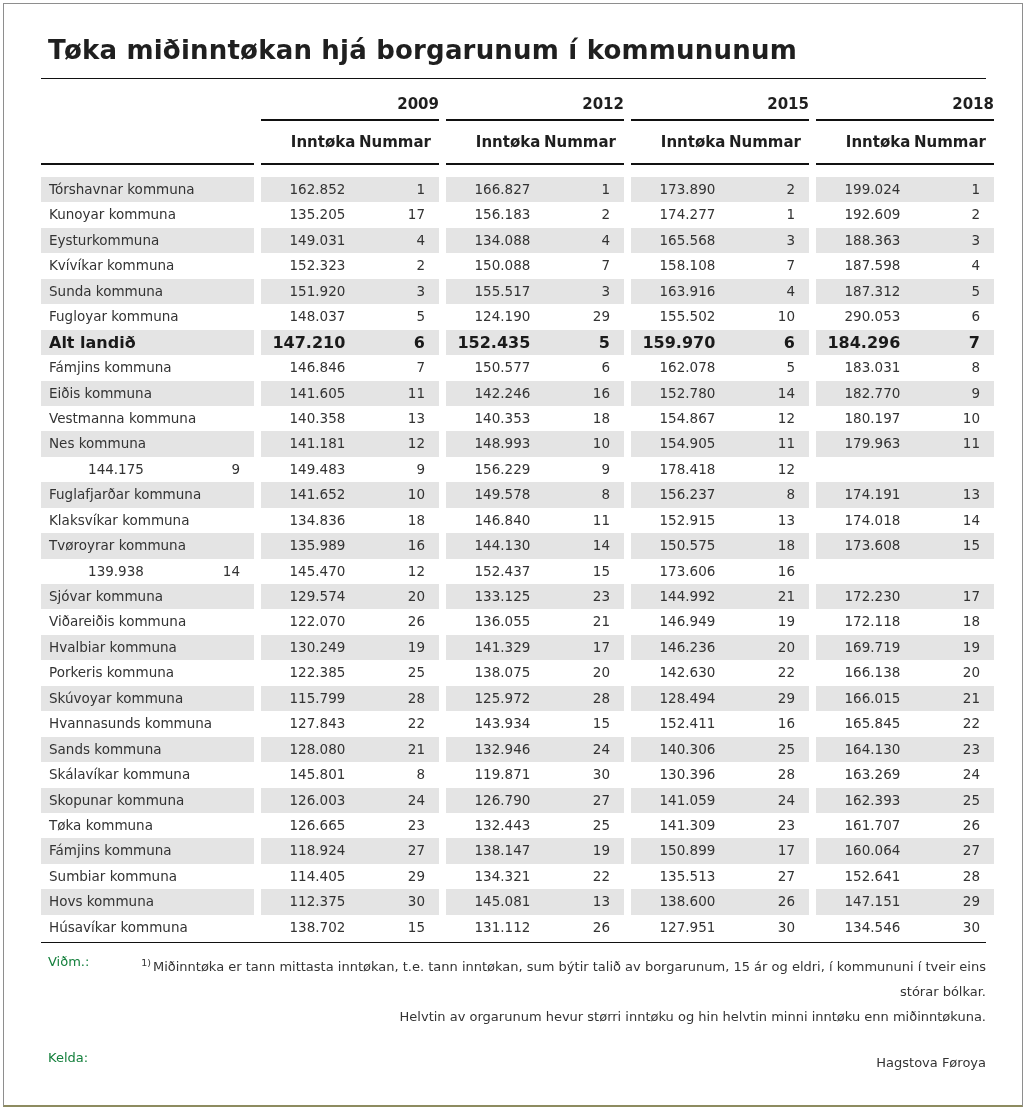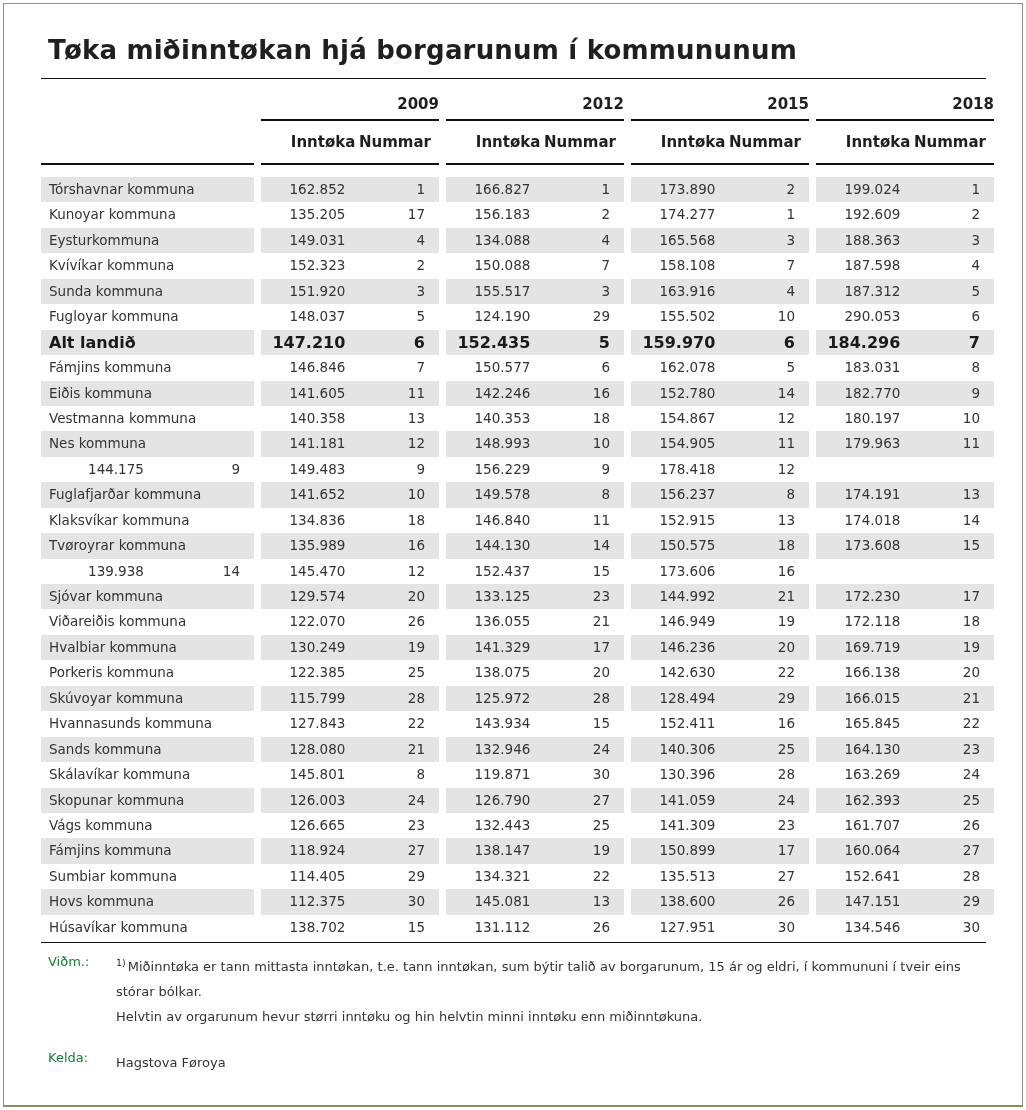--- a/index.html
+++ b/index.html
@@ -41,21 +41,21 @@
   .cell.name { padding-left:8px; box-sizing:border-box; white-space:nowrap; }
   .cell.group { display:flex; }
   .cell.group .inc { width:53%; text-align:right; padding-right:10px; box-sizing:border-box; }
   .cell.group .rank { flex:1; text-align:right; padding-right:14px; box-sizing:border-box; }
 
   .bottom-rule { border:none; border-top:1.6px solid #111111; margin:2px 0 0 0; }
 
   .notes { margin-top:11px; font-size:13px; }
   .note-row { display:grid; grid-template-columns:68px 1fr; margin-left:7px; }
   .note-label { color:#15803d; }
-  .note-text { line-height:25px; color:#333333; }
+  .note-text { line-height:25px; color:#333333;text-align:right; }
   .note-text sup { font-size:9.5px; vertical-align:super; line-height:0; margin-right:2px; }
   .kelda-row { margin-top:21px; }
 </style>
 </head>
 <body>
 
 <div class="frame">
   <div class="content">
     <h1 class="title">Tøka miðinntøkan hjá borgarunum í kommununum</h1>
     <hr class="title-rule">
@@ -557,21 +557,21 @@
             <div class="cell group">
               <span class="inc">141.059</span>
               <span class="rank">24</span>
             </div>
             <div class="cell group">
               <span class="inc">162.393</span>
               <span class="rank">25</span>
             </div>
           </div>
           <div class="grid-row row">
-            <div class="cell name">Vágs kommuna</div>
+            <div class="cell name">Tøka kommuna</div>
             <div class="cell group">
               <span class="inc">126.665</span>
               <span class="rank">23</span>
             </div>
             <div class="cell group">
               <span class="inc">132.443</span>
               <span class="rank">25</span>
             </div>
             <div class="cell group">
               <span class="inc">141.309</span>

